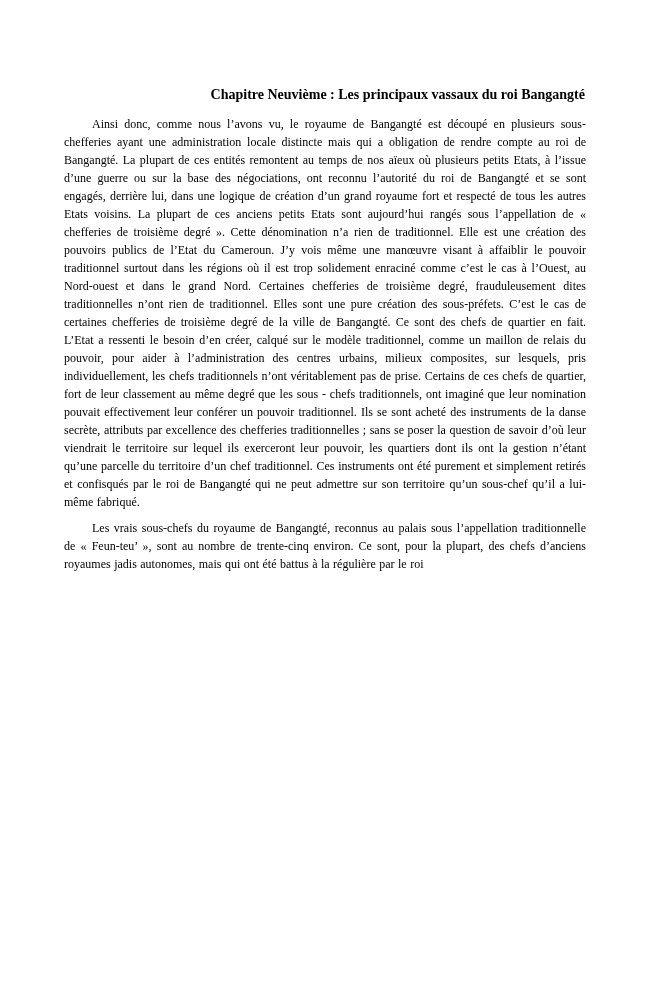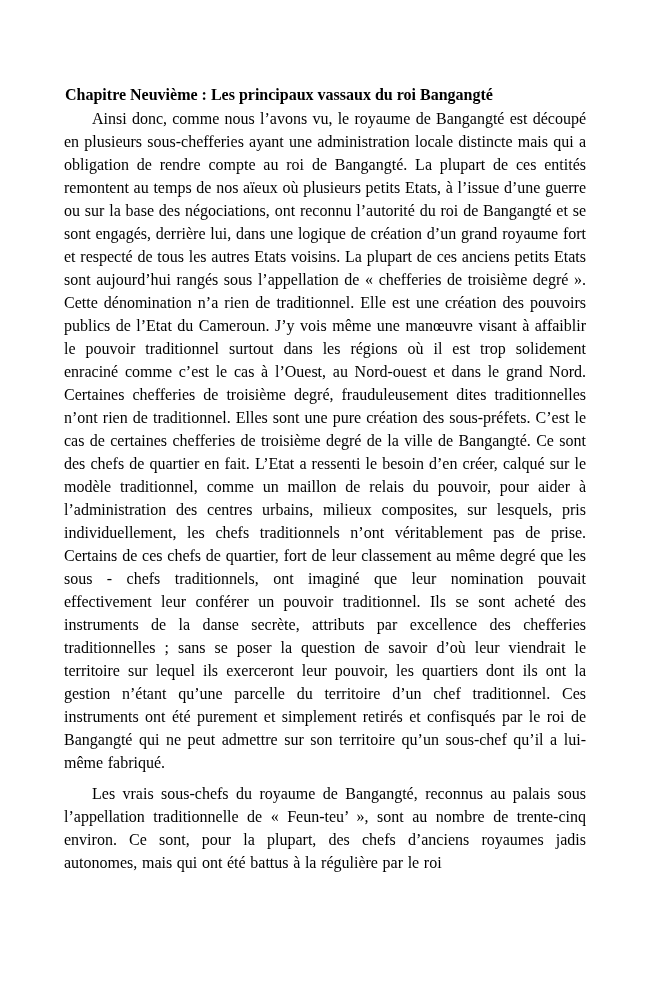--- a/index.html
+++ b/index.html
@@ -14,30 +14,30 @@
     color: #000000;
     overflow: hidden;
   }
   .page {
     box-sizing: border-box;
     width: 650px;
     height: 1007px;
     padding: 82px 64px 40px 64px;
   }
   .chapter-title {
-    font-size: 16px;
+    font-size: 14px;
     line-height: 25px;
     font-weight: bold;
-    text-align: left;
-    margin: 0 auto 0 auto;
+    text-align: right;
+    margin: 0 auto 8px auto;
     max-width: 520px;
   }
   .body-paragraph {
-    font-size: 16px;
-    line-height: 23px;
+    font-size: 12px;
+    line-height: 18px;
     text-align: justify;
     text-indent: 28px;
     margin: 0 0 8px 0;
     word-spacing: 0.04em;
   }
 </style>
 </head>
 <body>
 
 <div class="page">

